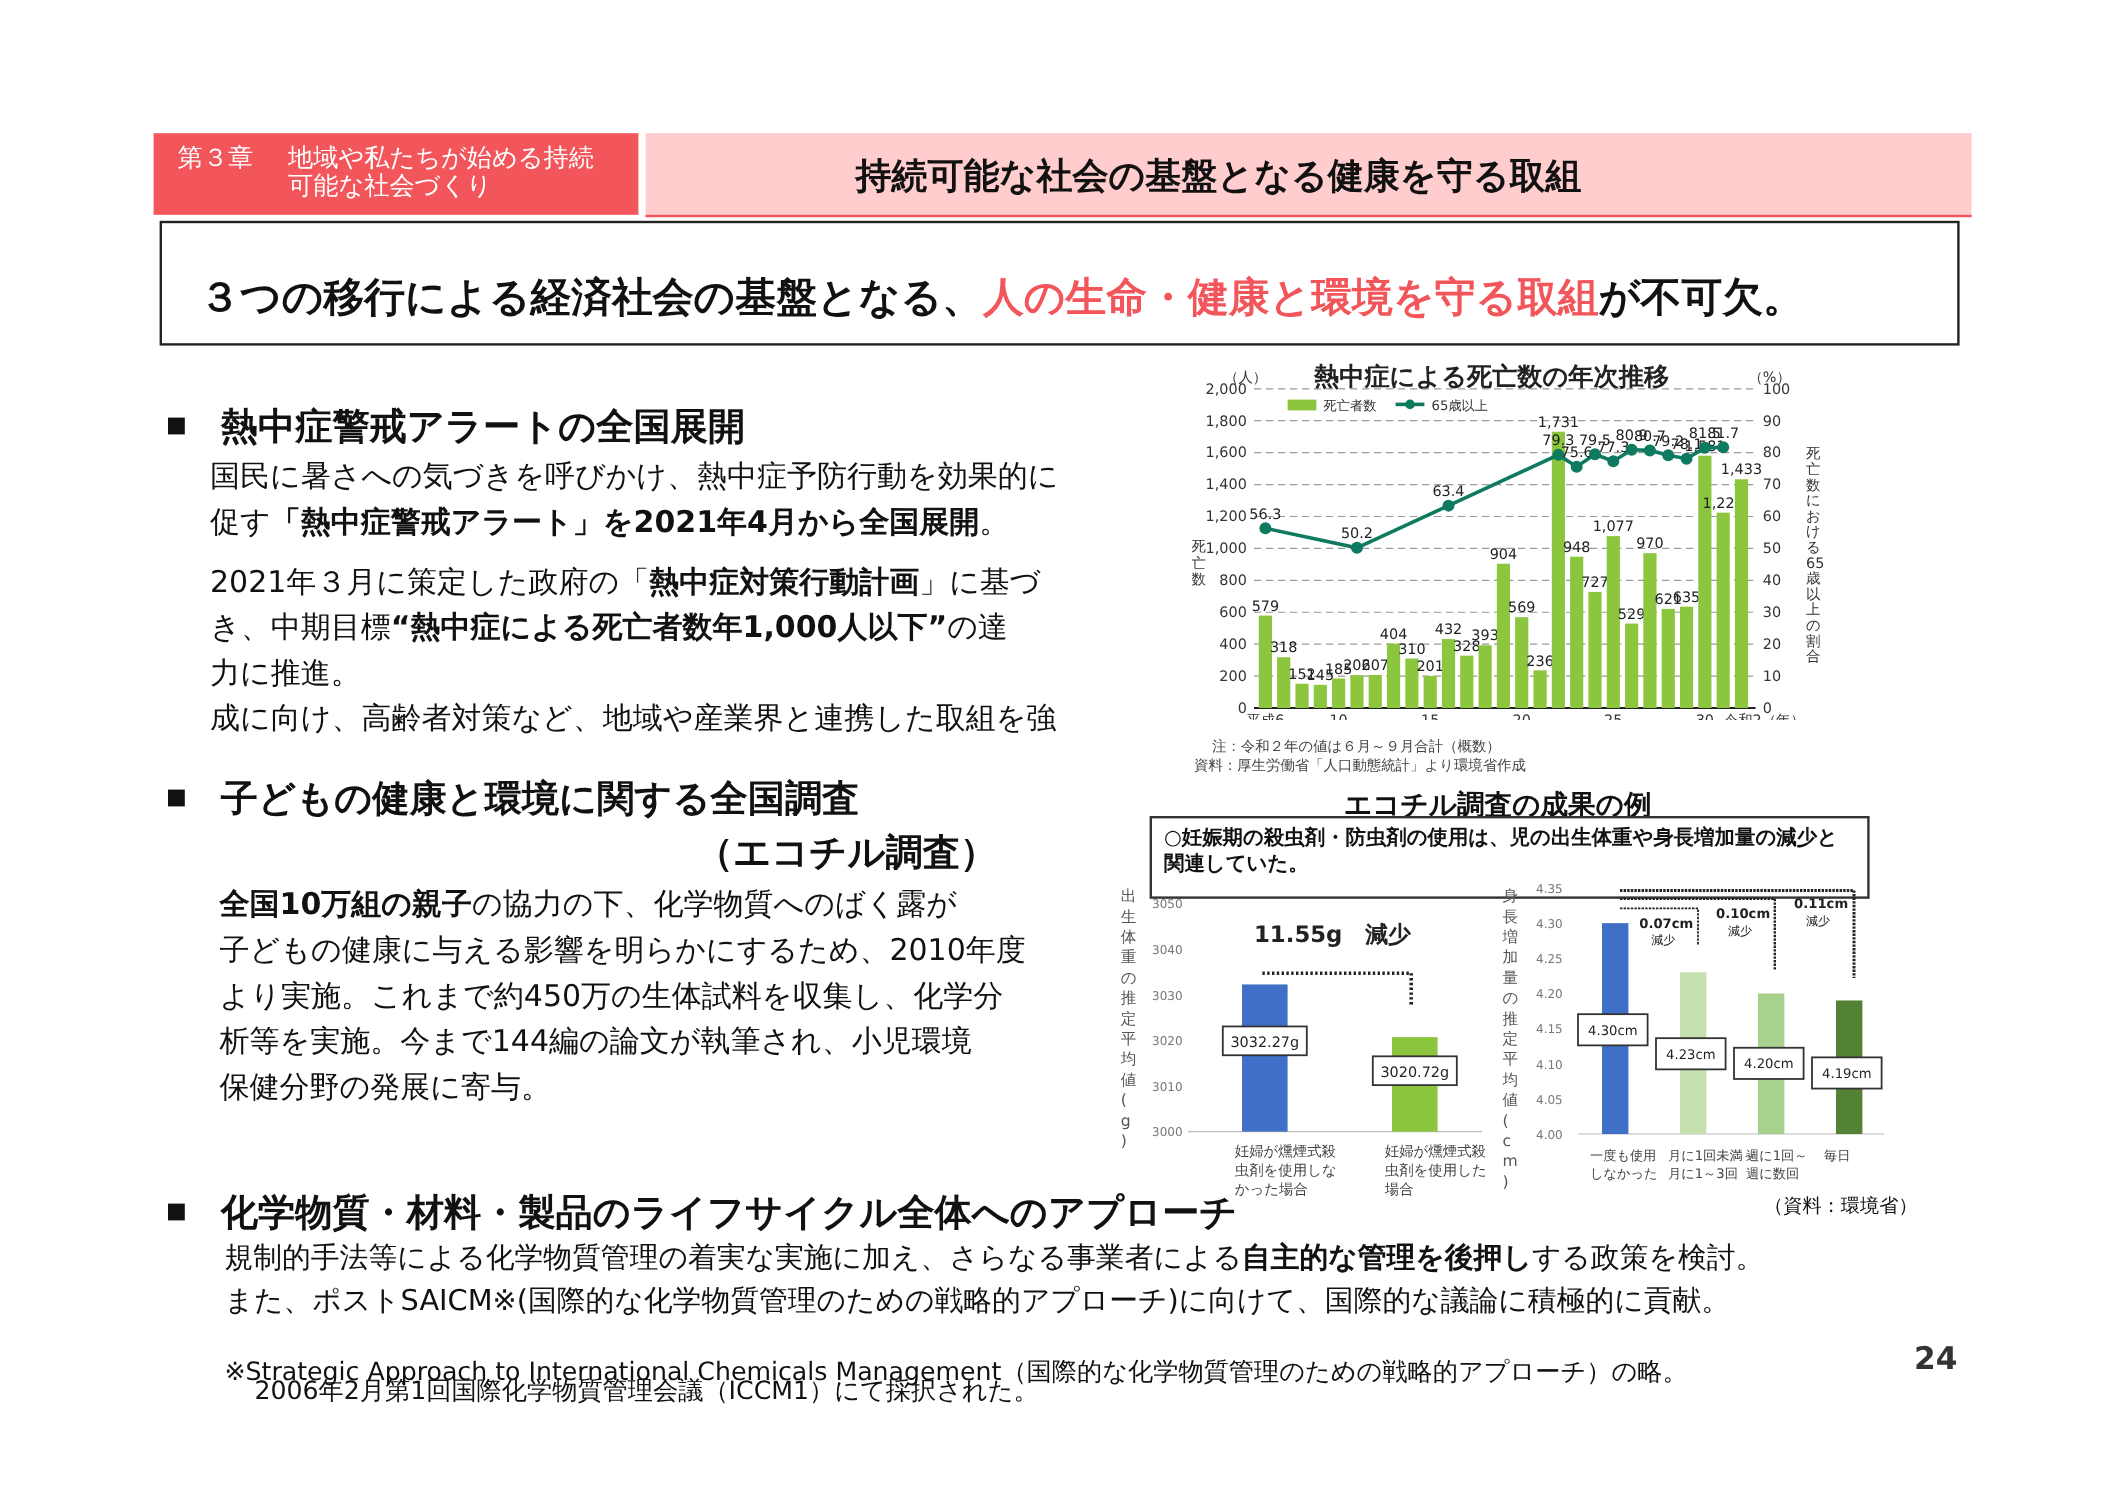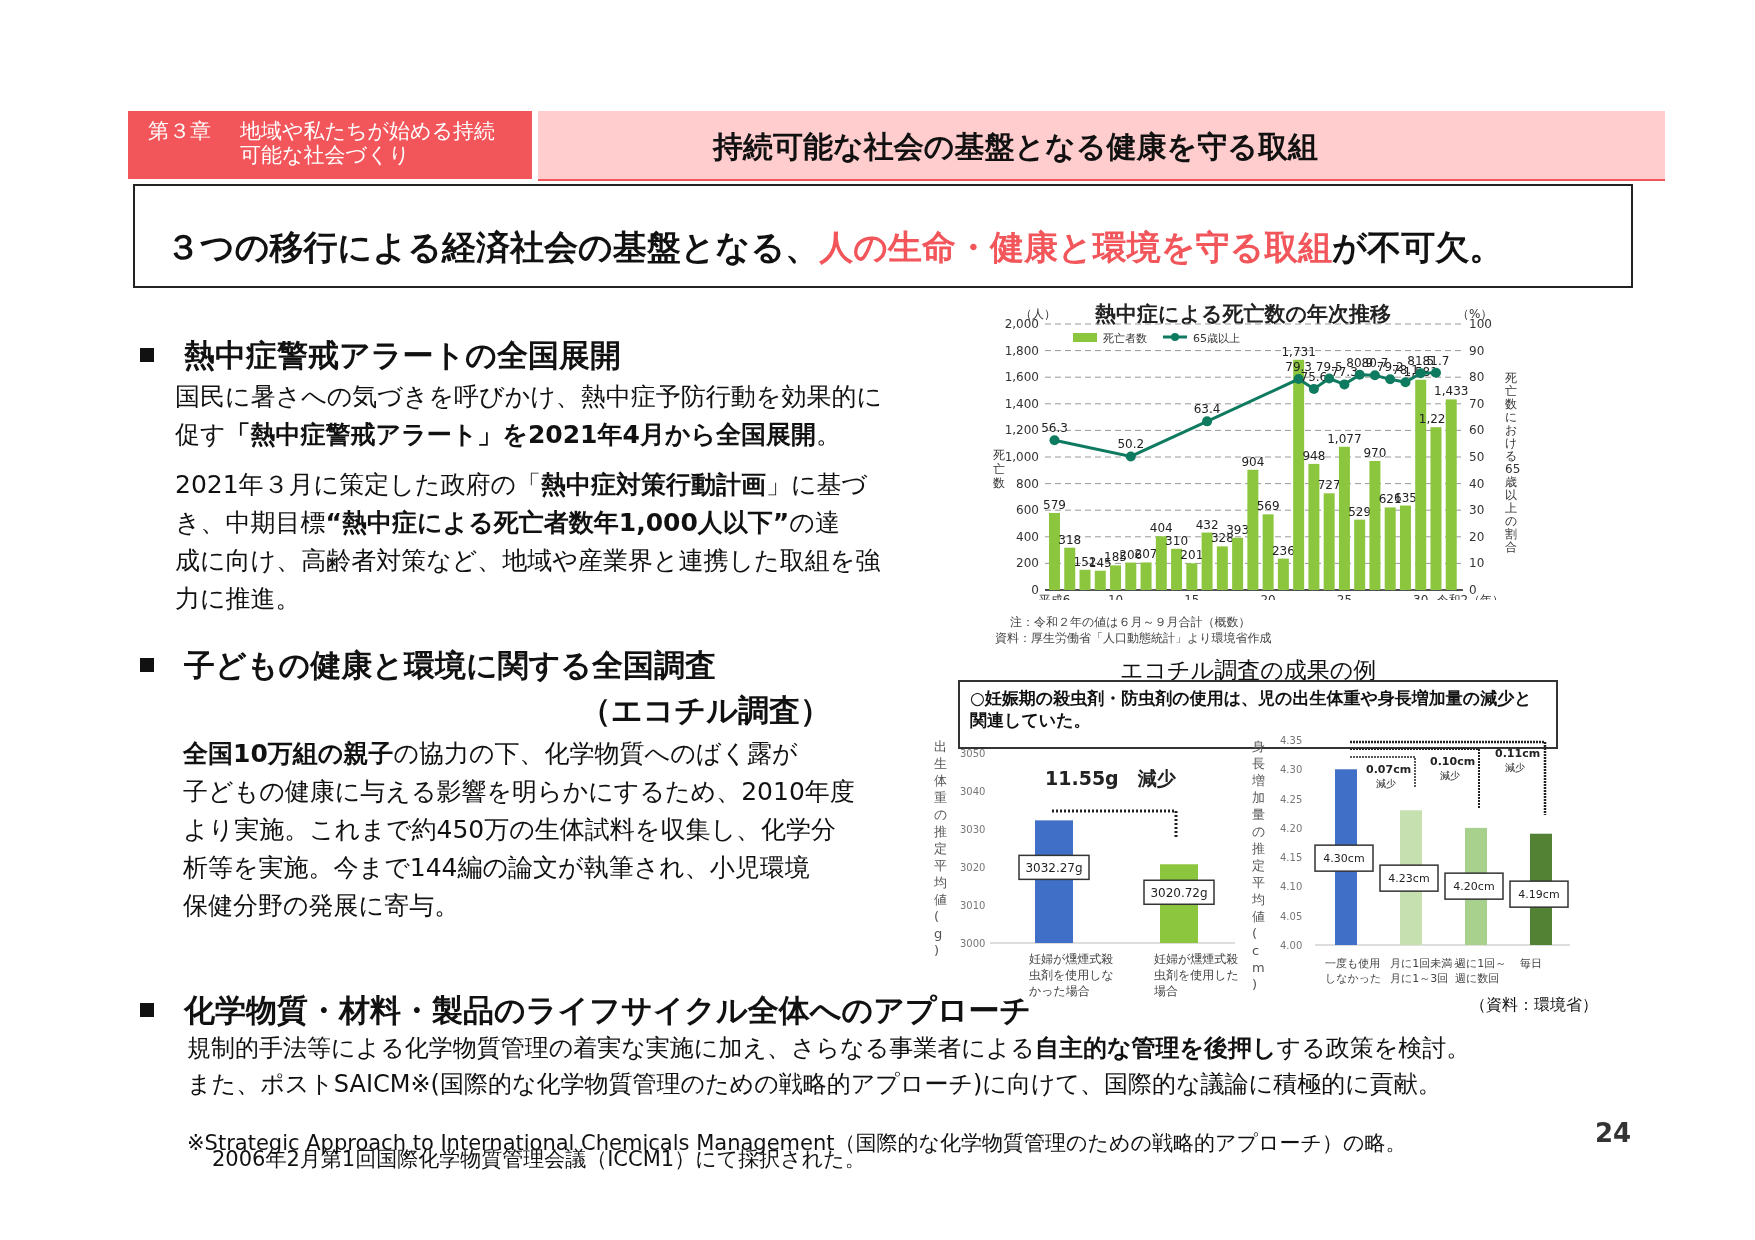--- a/index.html
+++ b/index.html
@@ -1,34 +1,34 @@
 <!DOCTYPE html>
 <html><head>
 <meta charset="utf-8">
 <style>
   html,body{margin:0;padding:0;background:#fff;}
   body{width:1755px;height:1240px;position:relative;overflow:hidden;font-family:"DejaVu Sans","Liberation Sans",sans-serif;color:#111;}
   .abs{position:absolute;}
   .hdr-left{left:128px;top:111px;width:404px;height:68px;background:#f2555a;color:#fff;font-weight:normal;font-size:21px;line-height:24px;}
   .hdr-left .ch{position:absolute;left:20px;top:8px;}
   .hdr-left .tt{position:absolute;left:112px;top:8px;width:300px;}
-  .hdr-right{left:538px;top:111px;width:1105px;height:68px;background:#ffcdcd;border-bottom:2px solid #f2555a;padding-left:22px;}
+  .hdr-right{left:538px;top:111px;width:1105px;height:68px;background:#ffcdcd;border-bottom:2px solid #f2555a;}
   .hdr-right span{position:absolute;left:175px;top:16px;font-size:30px;font-weight:bold;color:#111;}
   .lead{left:133px;top:184px;width:1500px;height:104px;border:2px solid #222;box-sizing:border-box;}
   .lead p{margin:11px;position:absolute;left:20px;top:28px;font-size:34px;font-weight:bold;white-space:nowrap;}
   .lead .red{color:#f2555a;}
   .sec-h{font-size:31px;font-weight:bold;white-space:nowrap;}
   .sq{display:inline-block;width:14px;height:14px;background:#111;margin-right:30px;vertical-align:middle;position:relative;top:-3px;}
   .body-t{font-size:25px;line-height:38px;}
   .body-t b{font-weight:bold;}
   .chart1{left:995px;top:300px;width:560px;height:340px;}
   .c1title{left:100px;top:0px;font-size:21px;font-weight:bold;color:#222;}
   .small{font-size:12px;color:#333;}
   .note{font-size:12px;color:#444;}
-  .chart2-title{left:1120px;top:655px;font-size:23px;font-weight:normal;text-decoration:underline;}
+  .chart2-title{left:1120px;top:655px;font-size:23px;font-weight:bold;text-decoration:underline;}
   .chart2-box{left:958px;top:680px;width:600px;height:69px;border:2px solid #333;background:#fff;box-sizing:border-box;font-size:17px;font-weight:bold;line-height:22px;padding:5px 10px;}
   .page-num{left:1595px;top:1118px;font-size:26px;font-weight:bold;color:#333;}
 </style>
 </head>
 <body>
 
 <div class="abs hdr-left">
   <span class="ch">第３章</span>
   <div class="tt">
     <div>地域や私たちが始める持続</div>
@@ -44,22 +44,22 @@
 </div>
 
 <div class="abs sec-h" style="left:140px;top:335px;"><span class="sq"></span><span>熱中症警戒アラートの全国展開</span></div>
 <div class="abs body-t" style="left:175px;top:378px;">
   <div>国民に暑さへの気づきを呼びかけ、熱中症予防行動を効果的に</div>
   <div><span>促す</span><b>「熱中症警戒アラート」を2021年4月から全国展開</b><span>。</span></div>
 </div>
 <div class="abs body-t" style="left:175px;top:466px;">
   <div><span>2021年３月に策定した政府の「</span><b>熱中症対策行動計画</b><span>」に基づ</span></div>
   <div><span>き、中期目標</span><b>“熱中症による死亡者数年1,000人以下”</b><span>の達</span></div>
+  <div>力に推進。</div>
   <div>成に向け、高齢者対策など、地域や産業界と連携した取組を強</div>
-  <div>力に推進。</div>
 </div>
 
 <div class="abs sec-h" style="left:140px;top:645px;"><span class="sq"></span><span>子どもの健康と環境に関する全国調査</span></div>
 <div class="abs sec-h" style="left:580px;top:690px;">（エコチル調査）</div>
 <div class="abs body-t" style="left:183px;top:735px;">
   <div><b>全国10万組の親子</b><span>の協力の下、化学物質へのばく露が</span></div>
   <div>子どもの健康に与える影響を明らかにするため、2010年度</div>
   <div>より実施。これまで約450万の生体試料を収集し、化学分</div>
   <div>析等を実施。今まで144編の論文が執筆され、小児環境</div>
   <div>保健分野の発展に寄与。</div>

